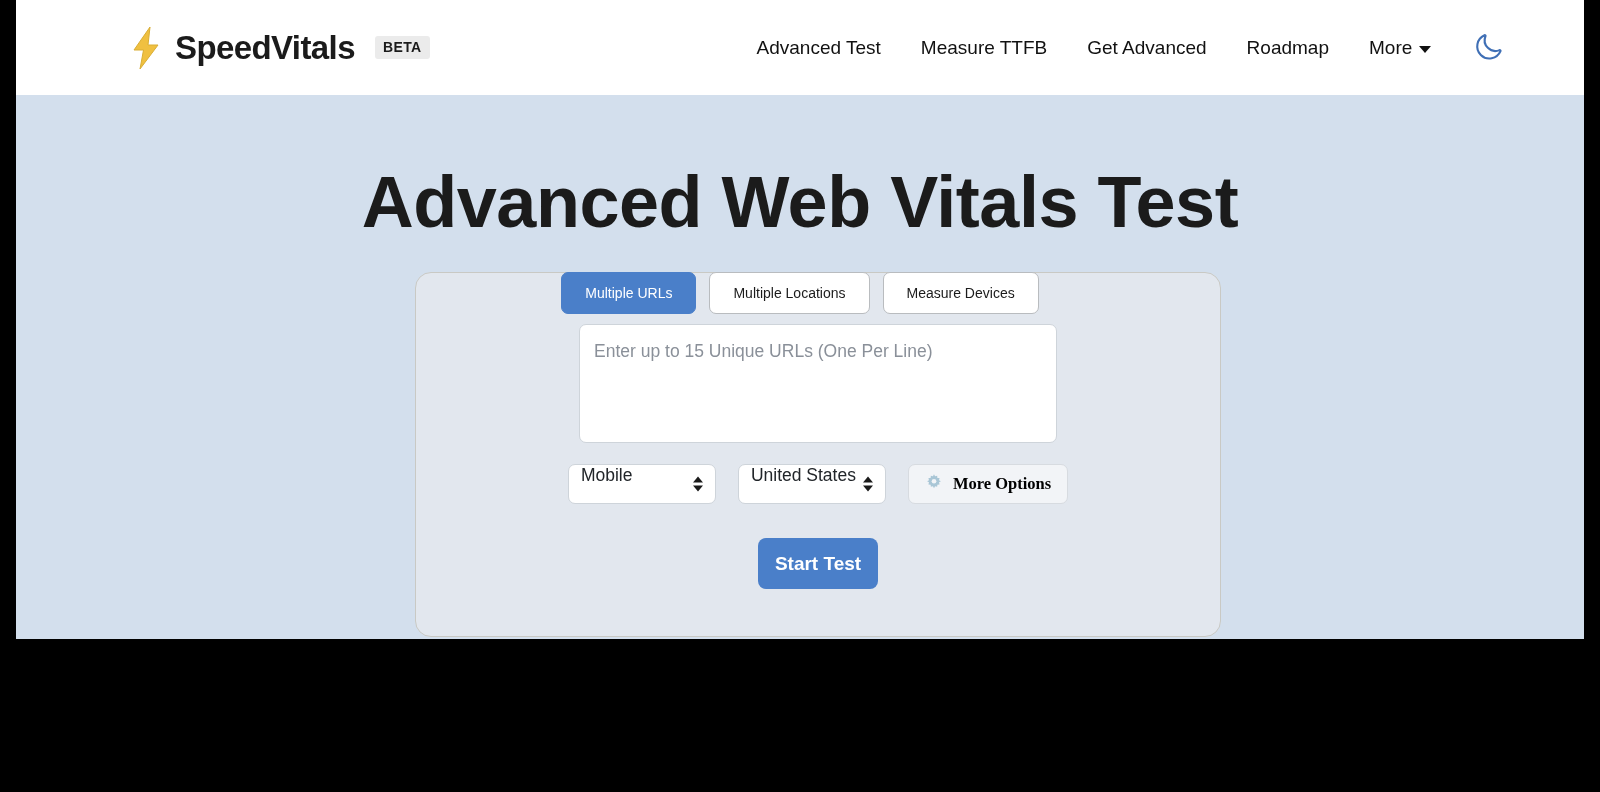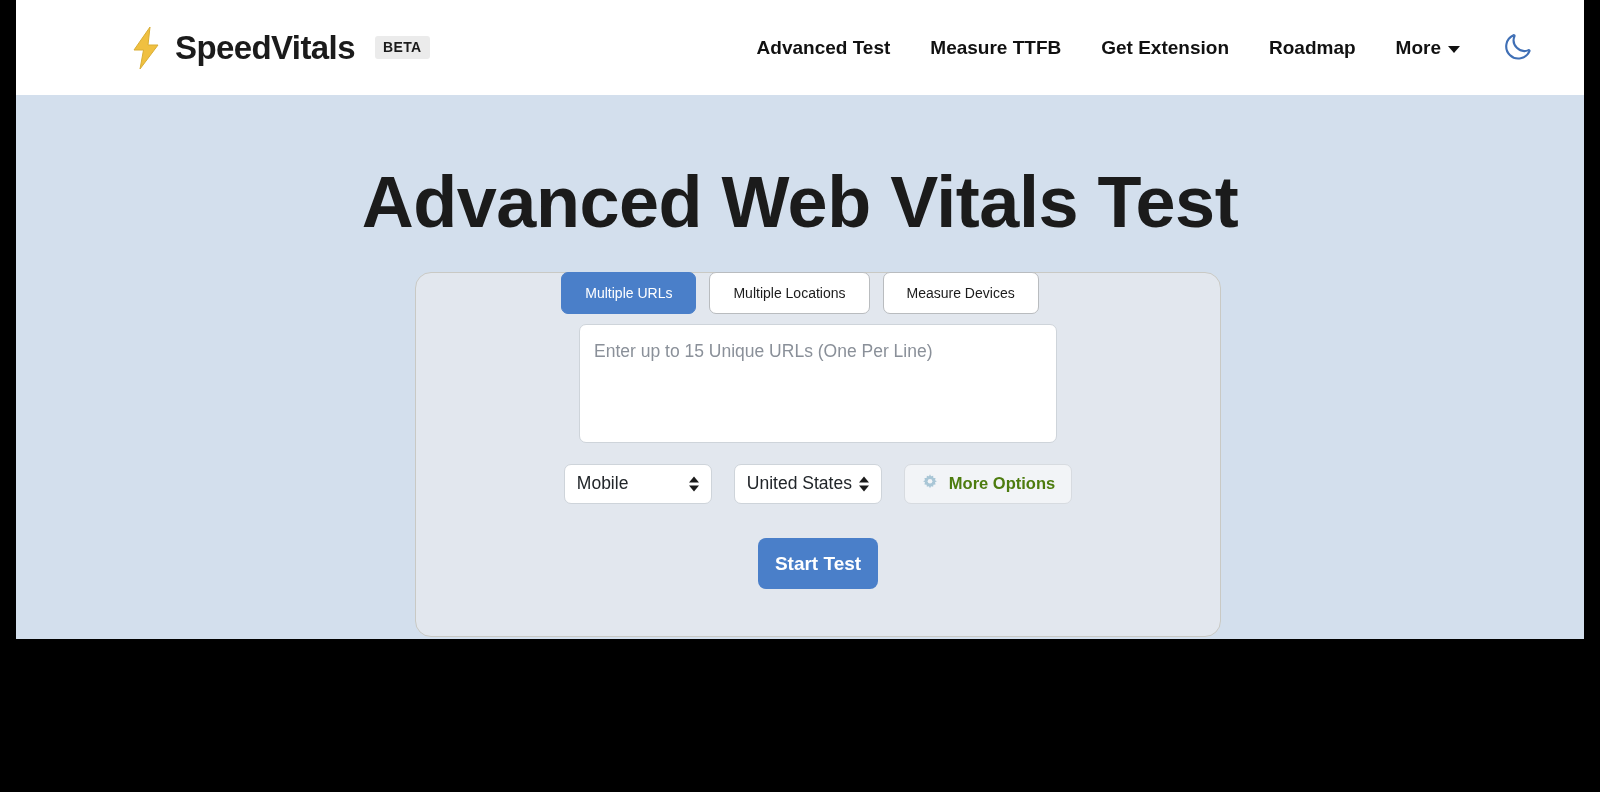--- a/index.html
+++ b/index.html
@@ -68,21 +68,21 @@
 
   .nav {
     display: flex;
     align-items: center;
     gap: 40px;
     margin-left: 327px;
   }
 
   .nav-link {
     font-size: 19px;
-    font-weight: bold;
+    font-weight: normal;
     color: #111111;
     white-space: nowrap;
     cursor: pointer;
     display: flex;
     align-items: center;
     gap: 7px;
   }
 
   .caret {
     width: 0; height: 0;
@@ -192,21 +192,21 @@
   }
 
   .select-box {
     position: relative;
     width: 148px;
     height: 40px;
     background: #ffffff;
     border: 1px solid #ced4da;
     border-radius: 7px;
     display: flex;
-    align-items: center;
+    align-items: flex-start;
     padding: 0 12px;
     cursor: pointer;
   }
 
   .select-label {
     font-size: 17.5px;
     color: #212529;
   }
 
   .select-arrows {
@@ -241,22 +241,23 @@
     padding: 0 16px;
     background: #f2f4f7;
     border: 1px solid #d7dbe0;
     border-radius: 7px;
     cursor: pointer;
   }
 
   .more-options-label {
     font-size: 16.5px;
     font-weight: bold;
-    color: #4d7c0f;
+    color: #000000;
     white-space: nowrap;
+    font-family: Liberation Serif, serif;
   }
 
   .start-row {
     display: flex;
     justify-content: center;
     margin-top: 34px;
   }
 
   .start-btn {
     background: #4a7fc9;
@@ -289,21 +290,21 @@
     </div>
 
     <nav class="nav">
       <span class="nav-link">
         <span>Advanced Test</span>
       </span>
       <span class="nav-link">
         <span>Measure TTFB</span>
       </span>
       <span class="nav-link">
-        <span>Get Extension</span>
+        <span>Get Advanced</span>
       </span>
       <span class="nav-link">
         <span>Roadmap</span>
       </span>
       <span class="nav-link">
         <span>More</span>
         <span class="caret"></span>
       </span>
     </nav>
 

